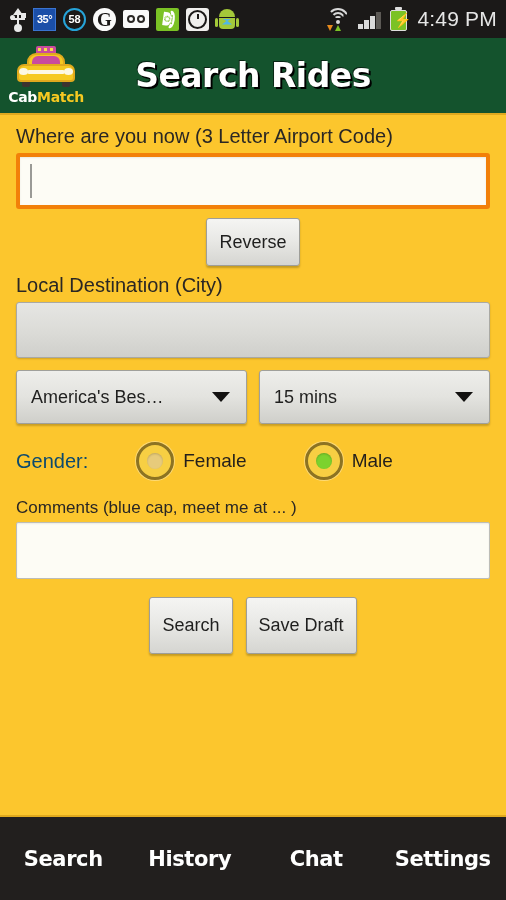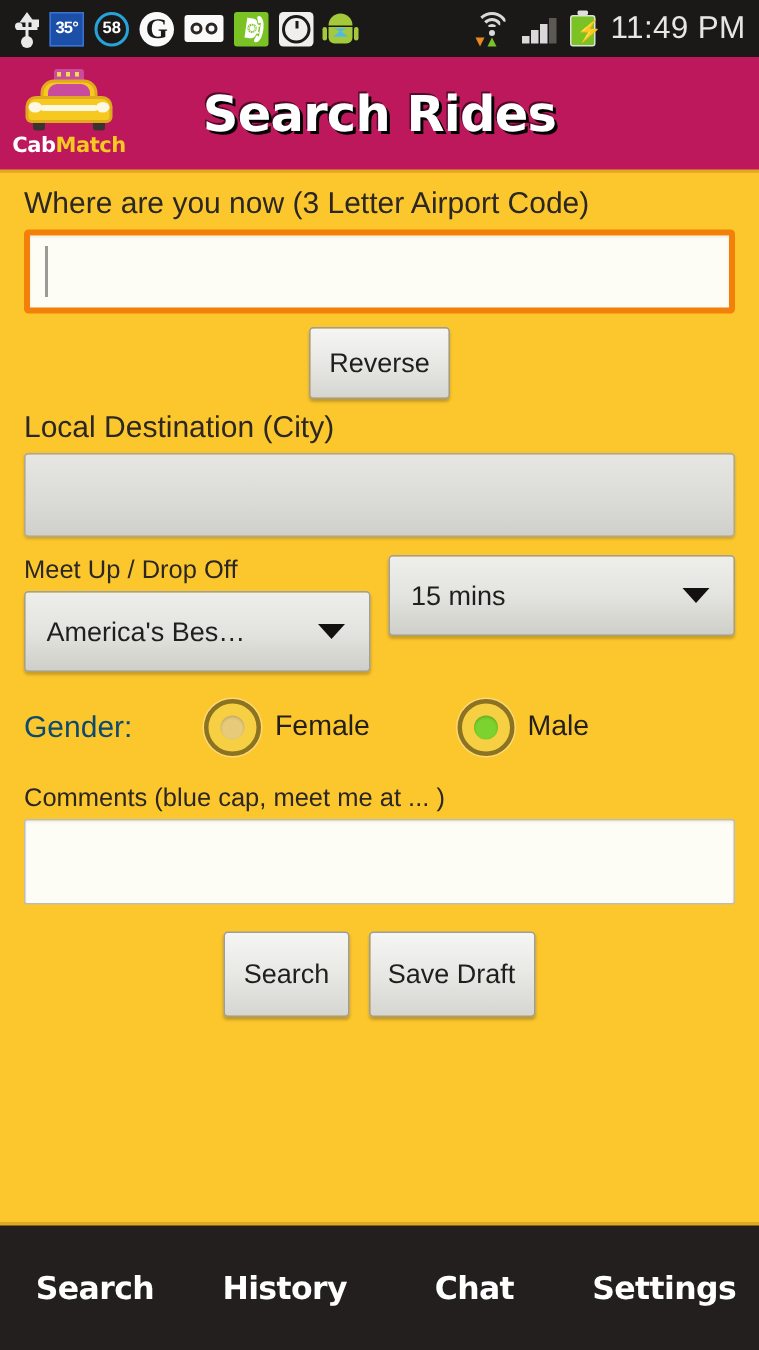--- a/index.html
+++ b/index.html
@@ -160,21 +160,21 @@
     font-size: 14px; line-height: 1; font-weight: bold;
   }
 
   .sb-clock {
     color: #e6e6e6; font-size: 21px; letter-spacing: 0.2px; margin-left: 3px;
     font-family: "Liberation Sans", sans-serif;
   }
 
   
   .header {
-    height: 77px; background: #be185d;
+    height: 77px; background: #14532d;
     border-bottom: 2px solid #e0a91e;
     display: flex; align-items: center; position: relative; flex: none;
   }
   .logo { width: 76px; margin-left: 8px; display: flex; flex-direction: column;
           align-items: center; }
   .taxi { width: 62px; height: 42px; position: relative; }
   .taxi-sign { position: absolute; left: 21px; top: 0px; width: 20px; height: 8px;
     background: #c94b9e; border-radius: 2px 2px 0 0; }
   .taxi-sign::after { content: ""; position: absolute; left: 2px; top: 2px;
     width: 16px; height: 3px;
@@ -368,21 +368,21 @@
           <i style="height:13px"></i>
           <i class="off" style="height:17px"></i>
       </div>
 
       <div class="icon-battery">
         <span class="bat-cap"></span>
         <span class="bat-shell"></span>
         <span class="bat-bolt">⚡</span>
       </div>
 
-      <div class="sb-clock">11:49 PM</div>
+      <div class="sb-clock">4:49 PM</div>
     </div>
   </div>
 
   <div class="header">
     <div class="logo">
       <div class="taxi">
         <span class="taxi-sign"></span>
         <span class="taxi-roof"></span>
         <span class="taxi-wind"></span>
         <span class="taxi-wheel l"></span>
@@ -410,21 +410,20 @@
     <div class="reverse-row">
       <button class="btn btn-reverse">Reverse</button>
     </div>
 
     <div class="field-label dest">Local Destination (City)</div>
 
     <div class="input-flat"></div>
 
     <div class="spinner-row">
       <div class="spinner-col">
-        <div class="spinner-label">Meet Up / Drop Off</div>
         <div class="spinner">
           <span class="val">America's Bes…</span>
           <span class="caret-down"></span>
         </div>
       </div>
       <div class="spinner-col right">
         <div class="spinner">
           <span class="val">15 mins</span>
           <span class="caret-down"></span>
         </div>

